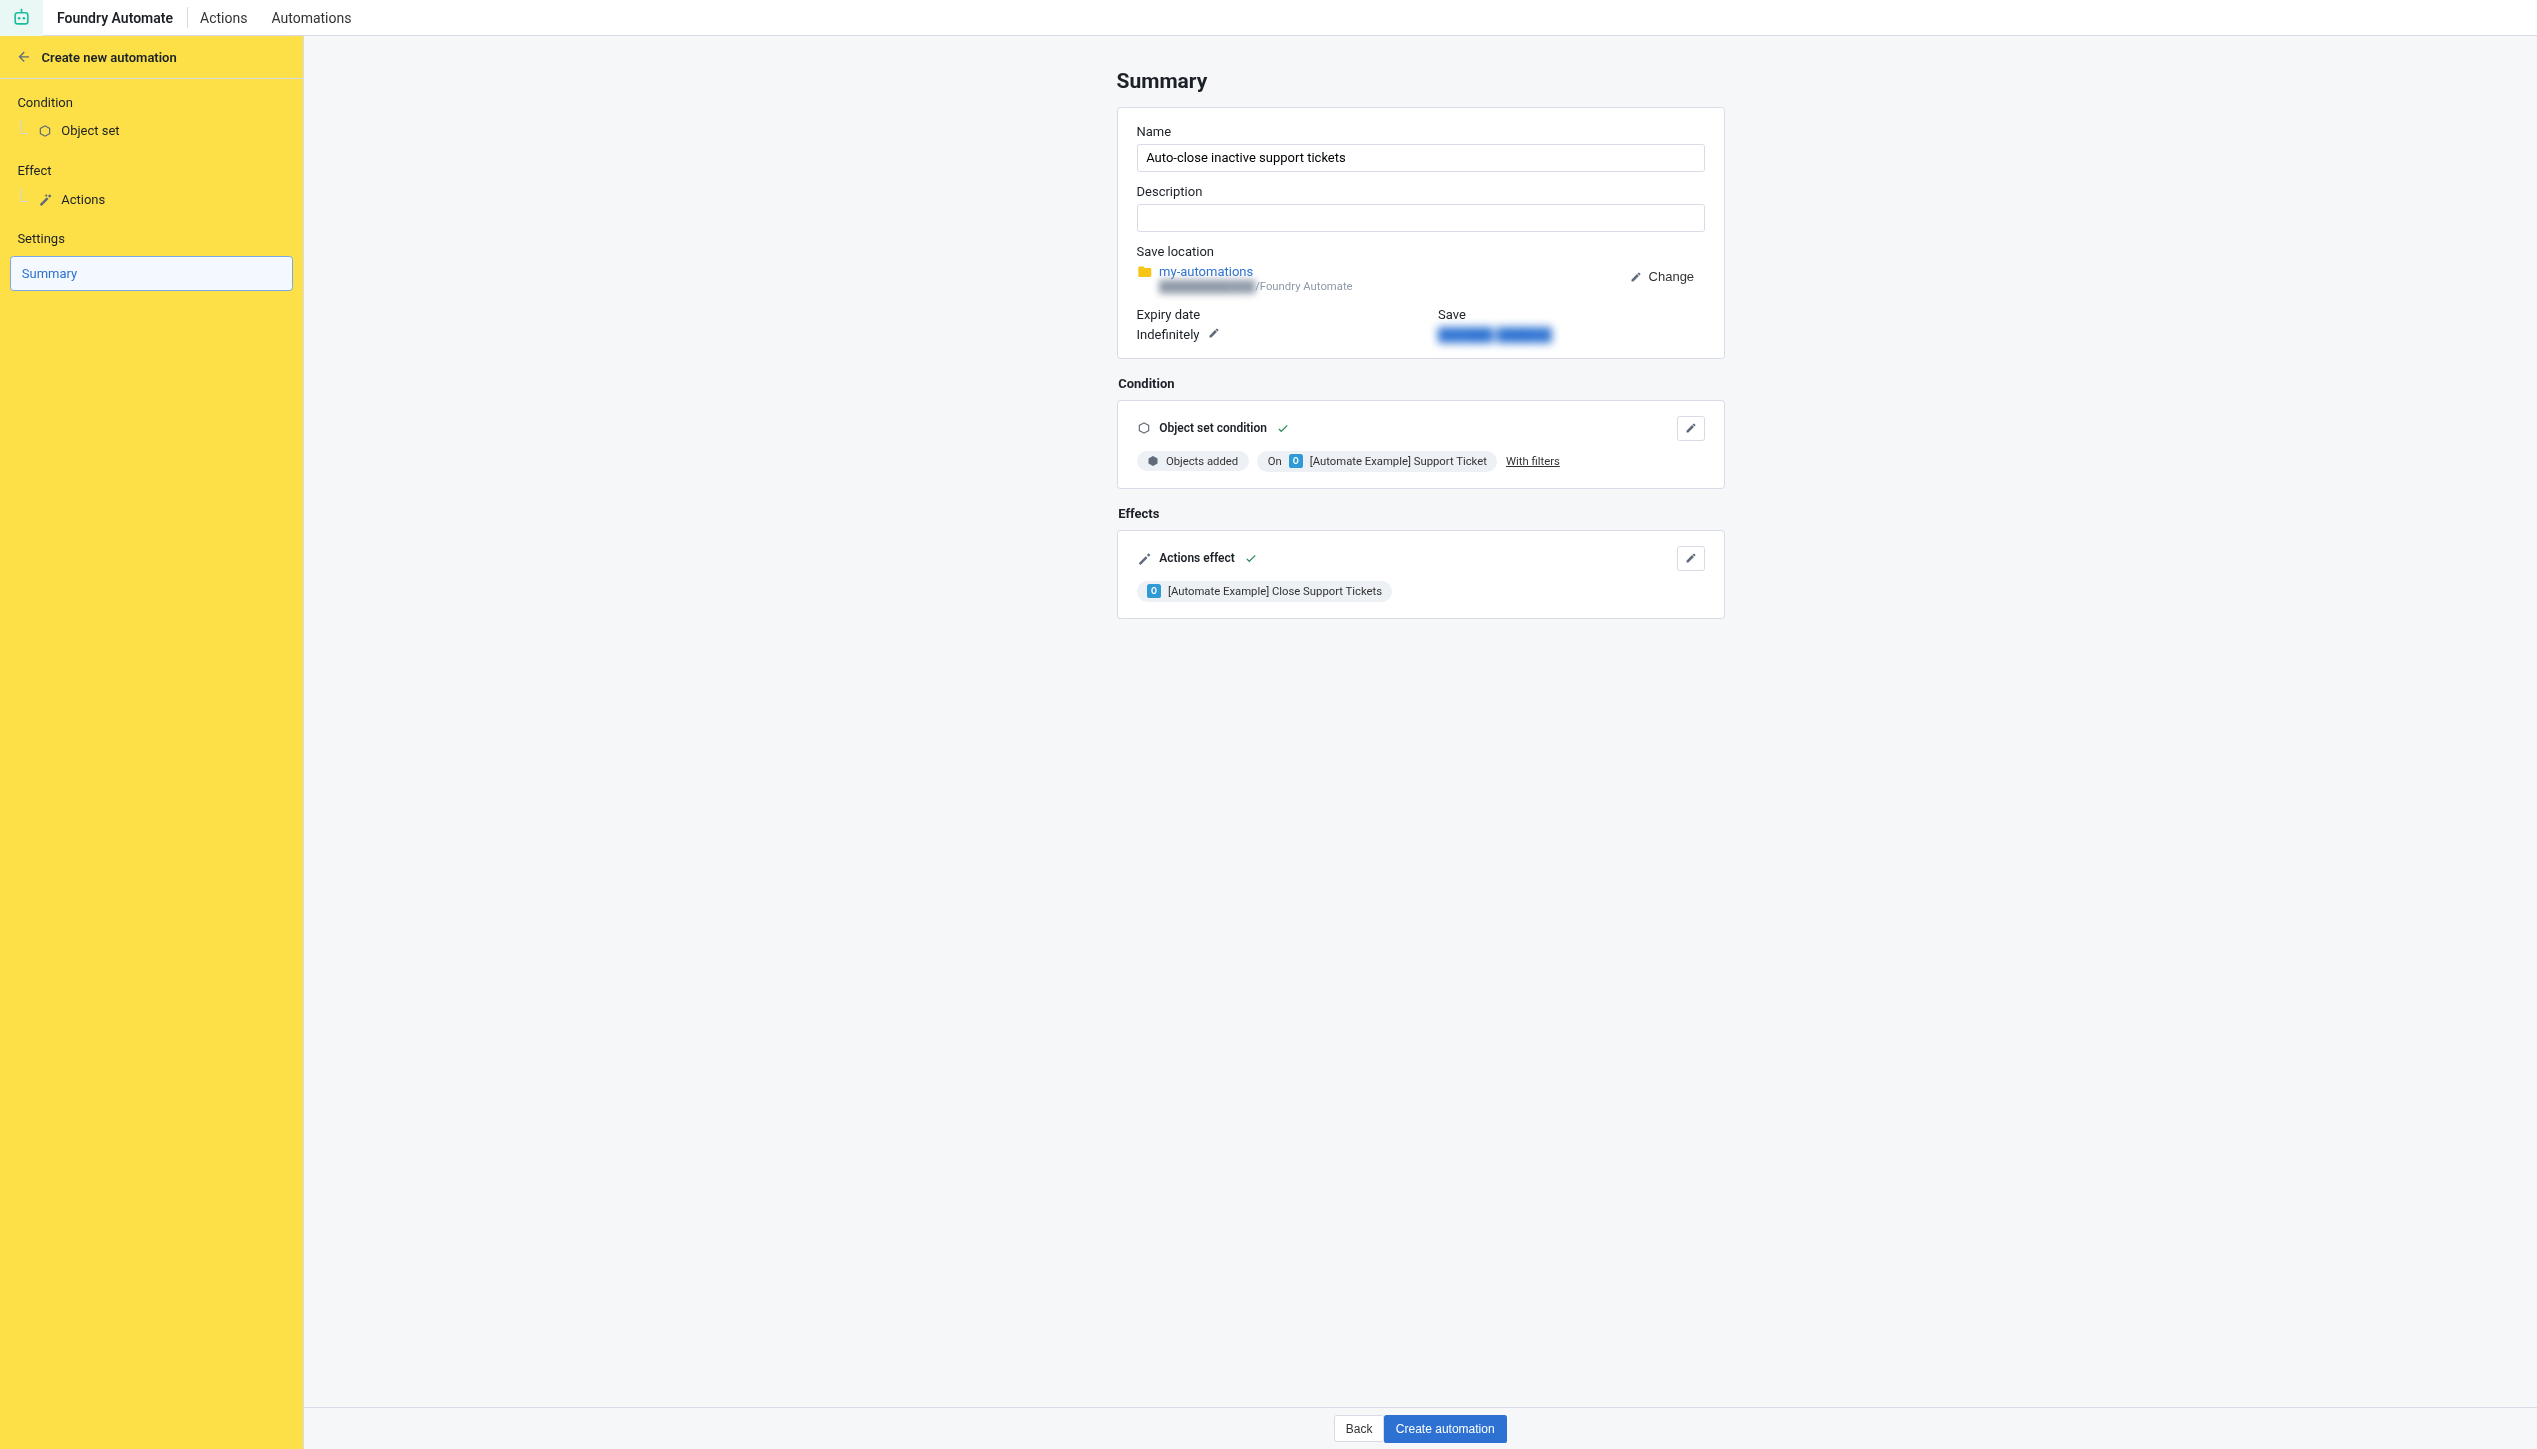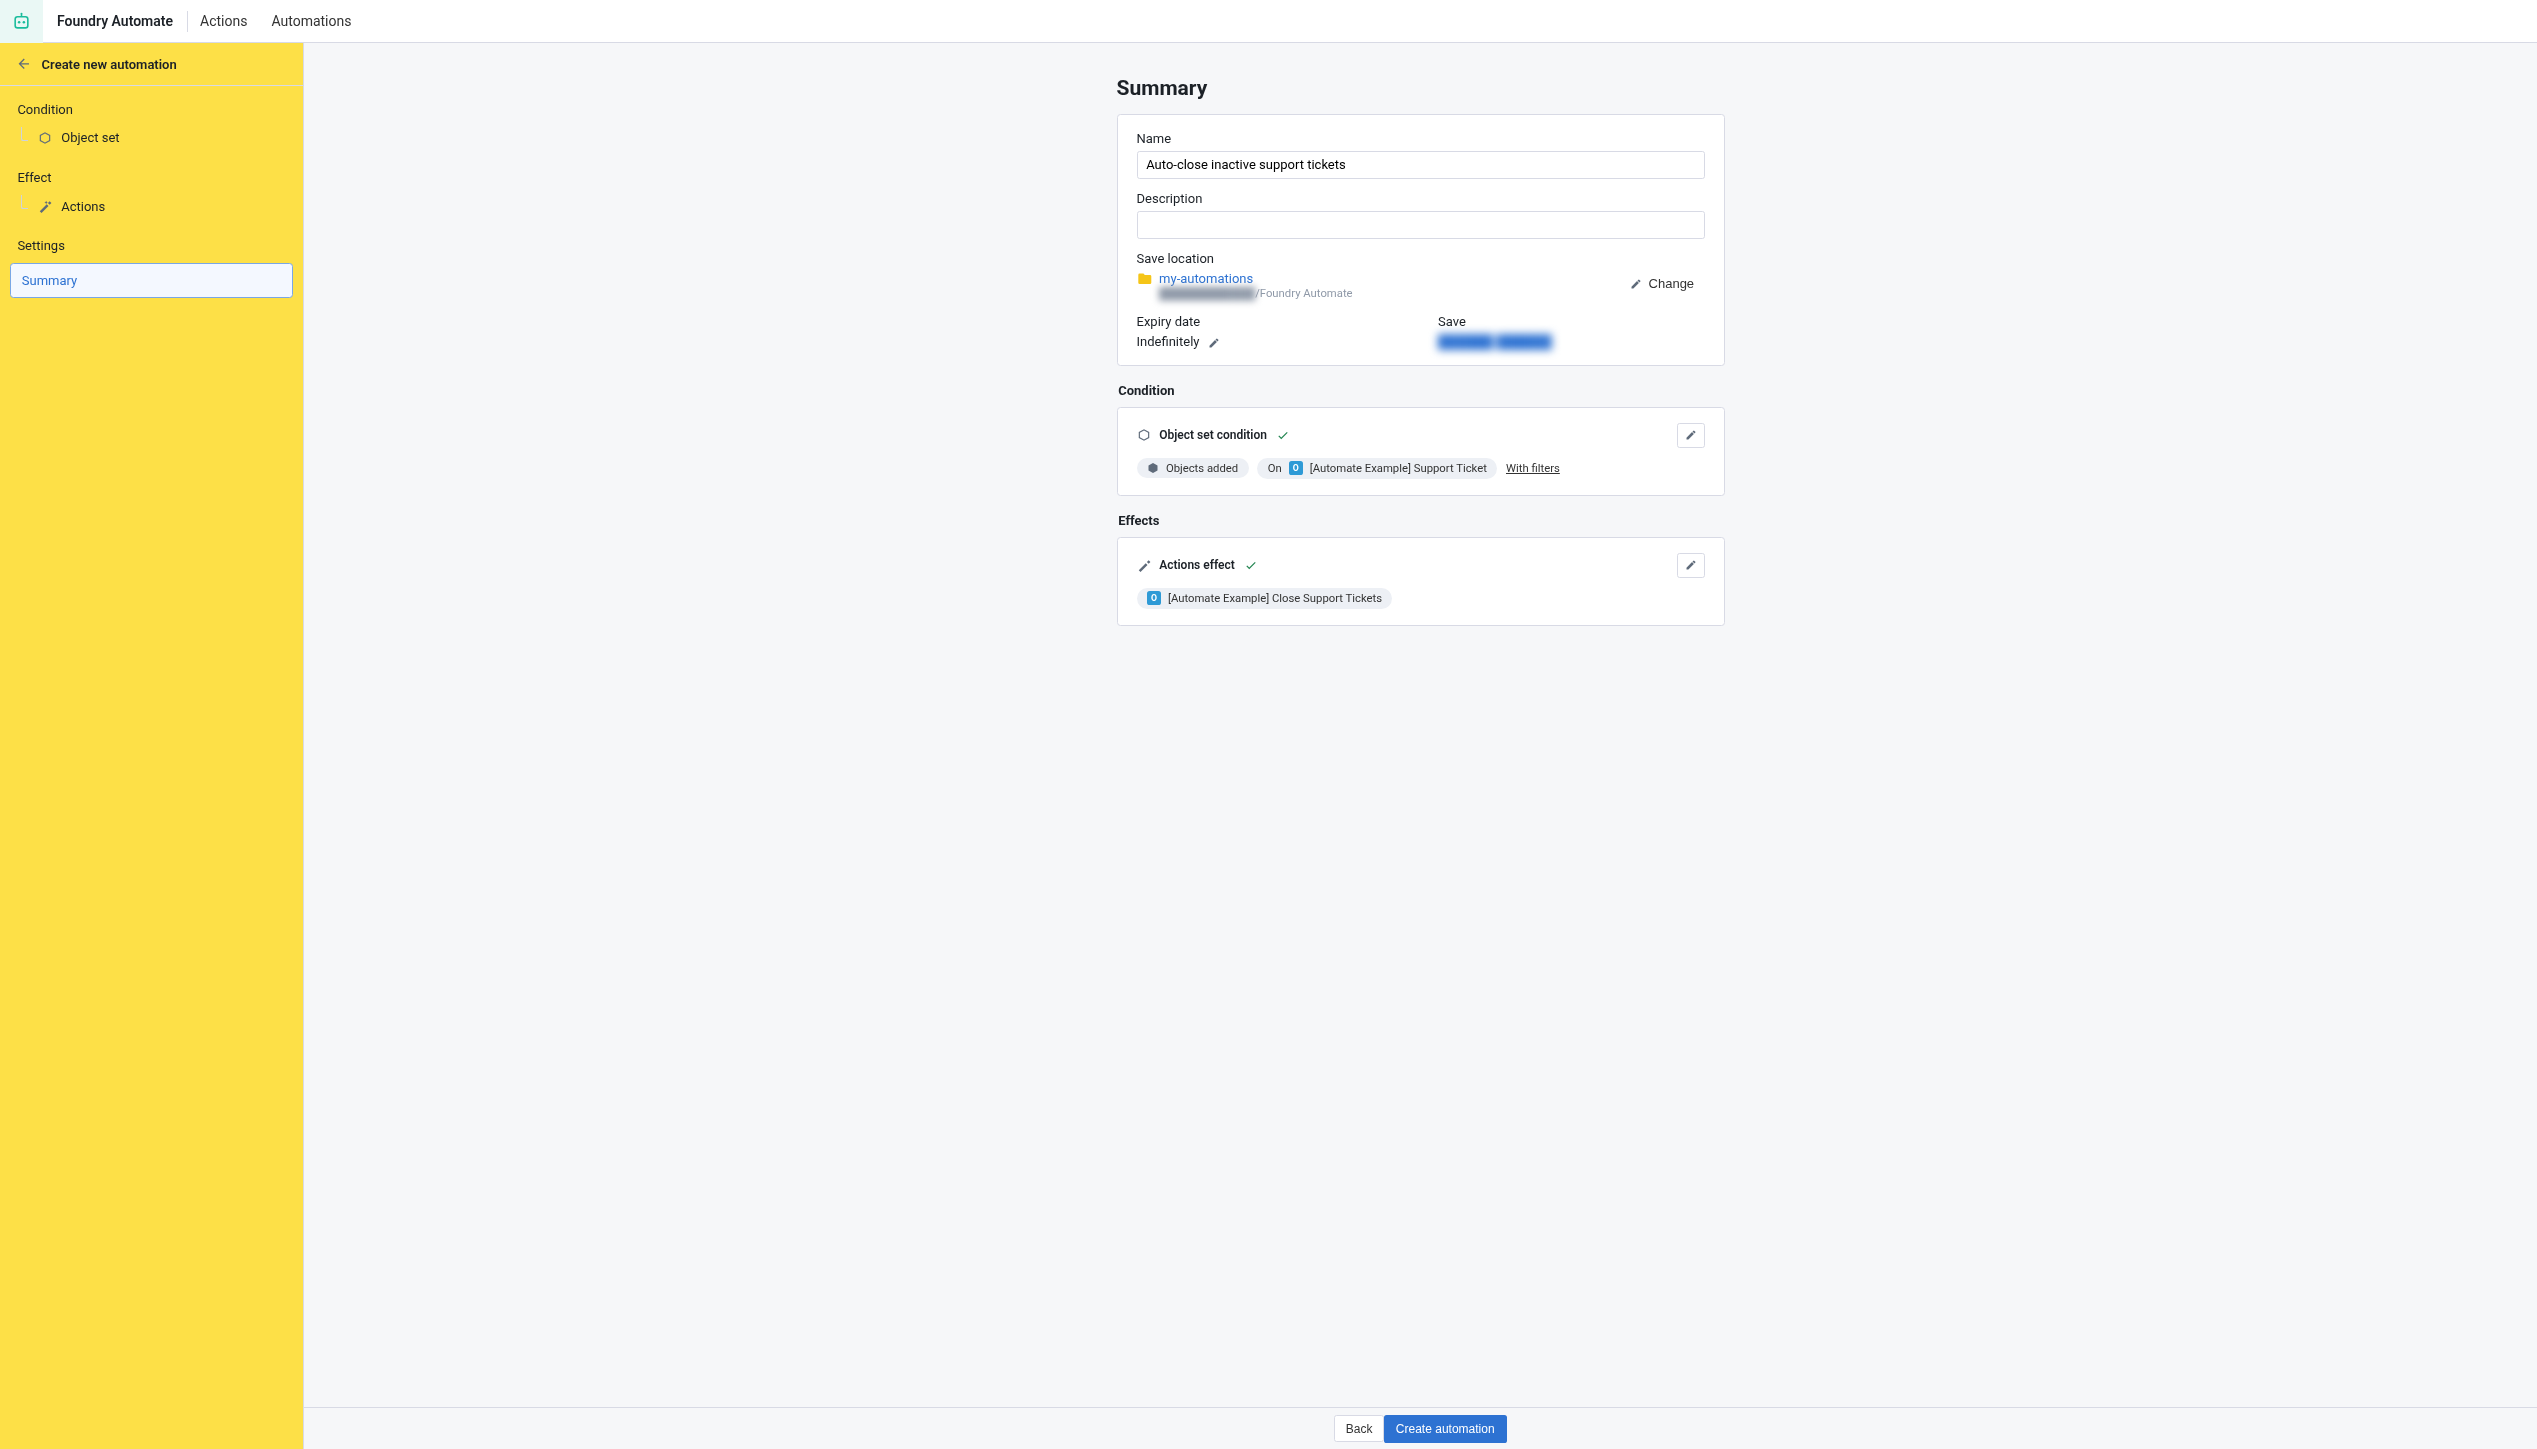--- a/index.html
+++ b/index.html
@@ -19,21 +19,21 @@
     color: var(--text);
     background: #fff;
     height: 100vh;
     display: flex;
     flex-direction: column;
     overflow: hidden;
   }
 
   
   .topbar {
-    height: 43px;
+    height: 36px;
     display: flex;
     align-items: center;
     border-bottom: 0.9px solid var(--border);
     padding: 0 0 0 0;
     gap: 0px;
   }
   .logo-box {
     width: 43px; height: 43px;
     display: flex; align-items: center; justify-content: center;
     background: #eaf8f5;
@@ -168,21 +168,21 @@
     display:inline-flex; align-items:center; gap:7px;
     background:#fff; border:0.9px solid var(--border);
     border-radius:2.6px; padding:5.2px 10.4px; cursor:pointer;
     font-size:12px; color:#333;
   }
   .change-btn { border:none; background:none; font-size:13px; }
   .icon-btn { padding:5.2px 7px; }
 
   .two-col { display:flex; gap:35px; margin-top:14px; }
   .two-col > div { flex:1; }
-  .inline-row { display:flex; align-items:flex-end; gap:8.7px; font-size:13px;}
+  .inline-row { display:flex; align-items:flex-start; gap:8.7px; font-size:13px;}
   .owner-blur { filter: blur(4.3px); color: var(--blue); }
 
   .section-label { font-weight:700; font-size:13px; margin: 0 0 8.7px 1.7px; }
 
   .object-row {
     display:flex; align-items:center; justify-content:space-between;
   }
   .object-row .left { display:flex; align-items:center; gap:8.7px; font-weight:600; }
   .chips { display:flex; gap:8.7px; align-items:center; margin-top:10.4px; flex-wrap:wrap;}
   .chip {

